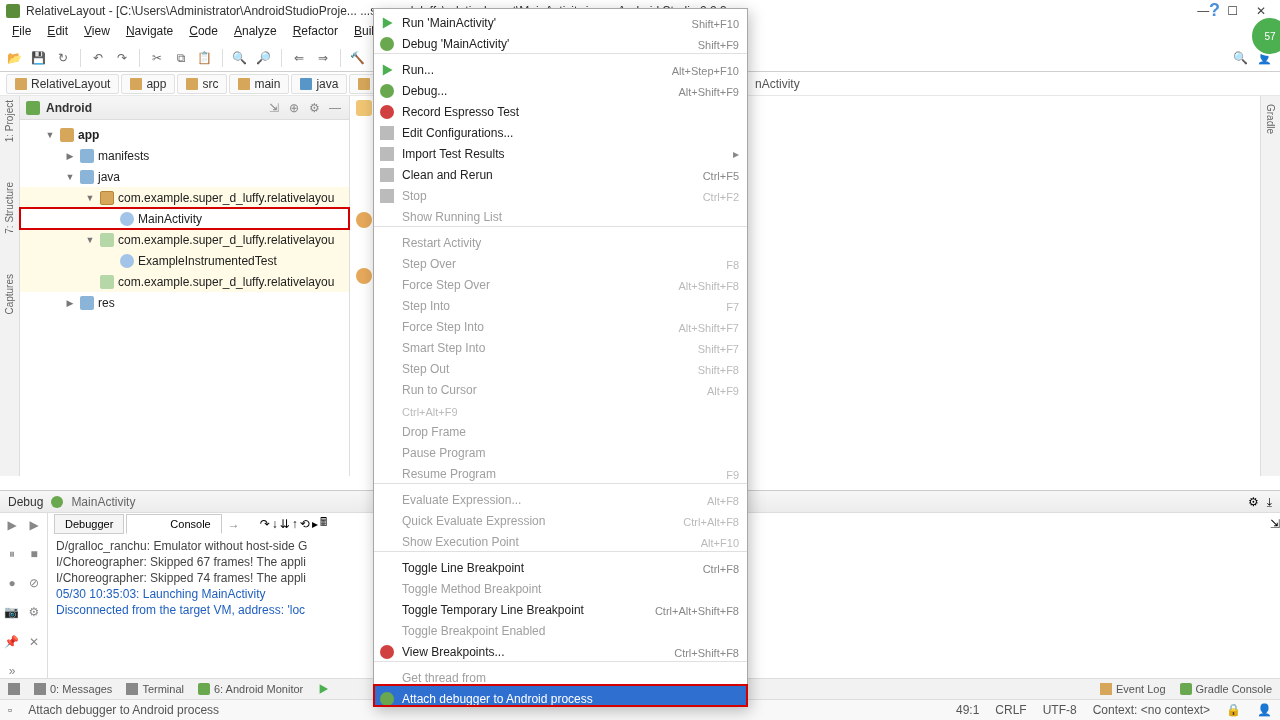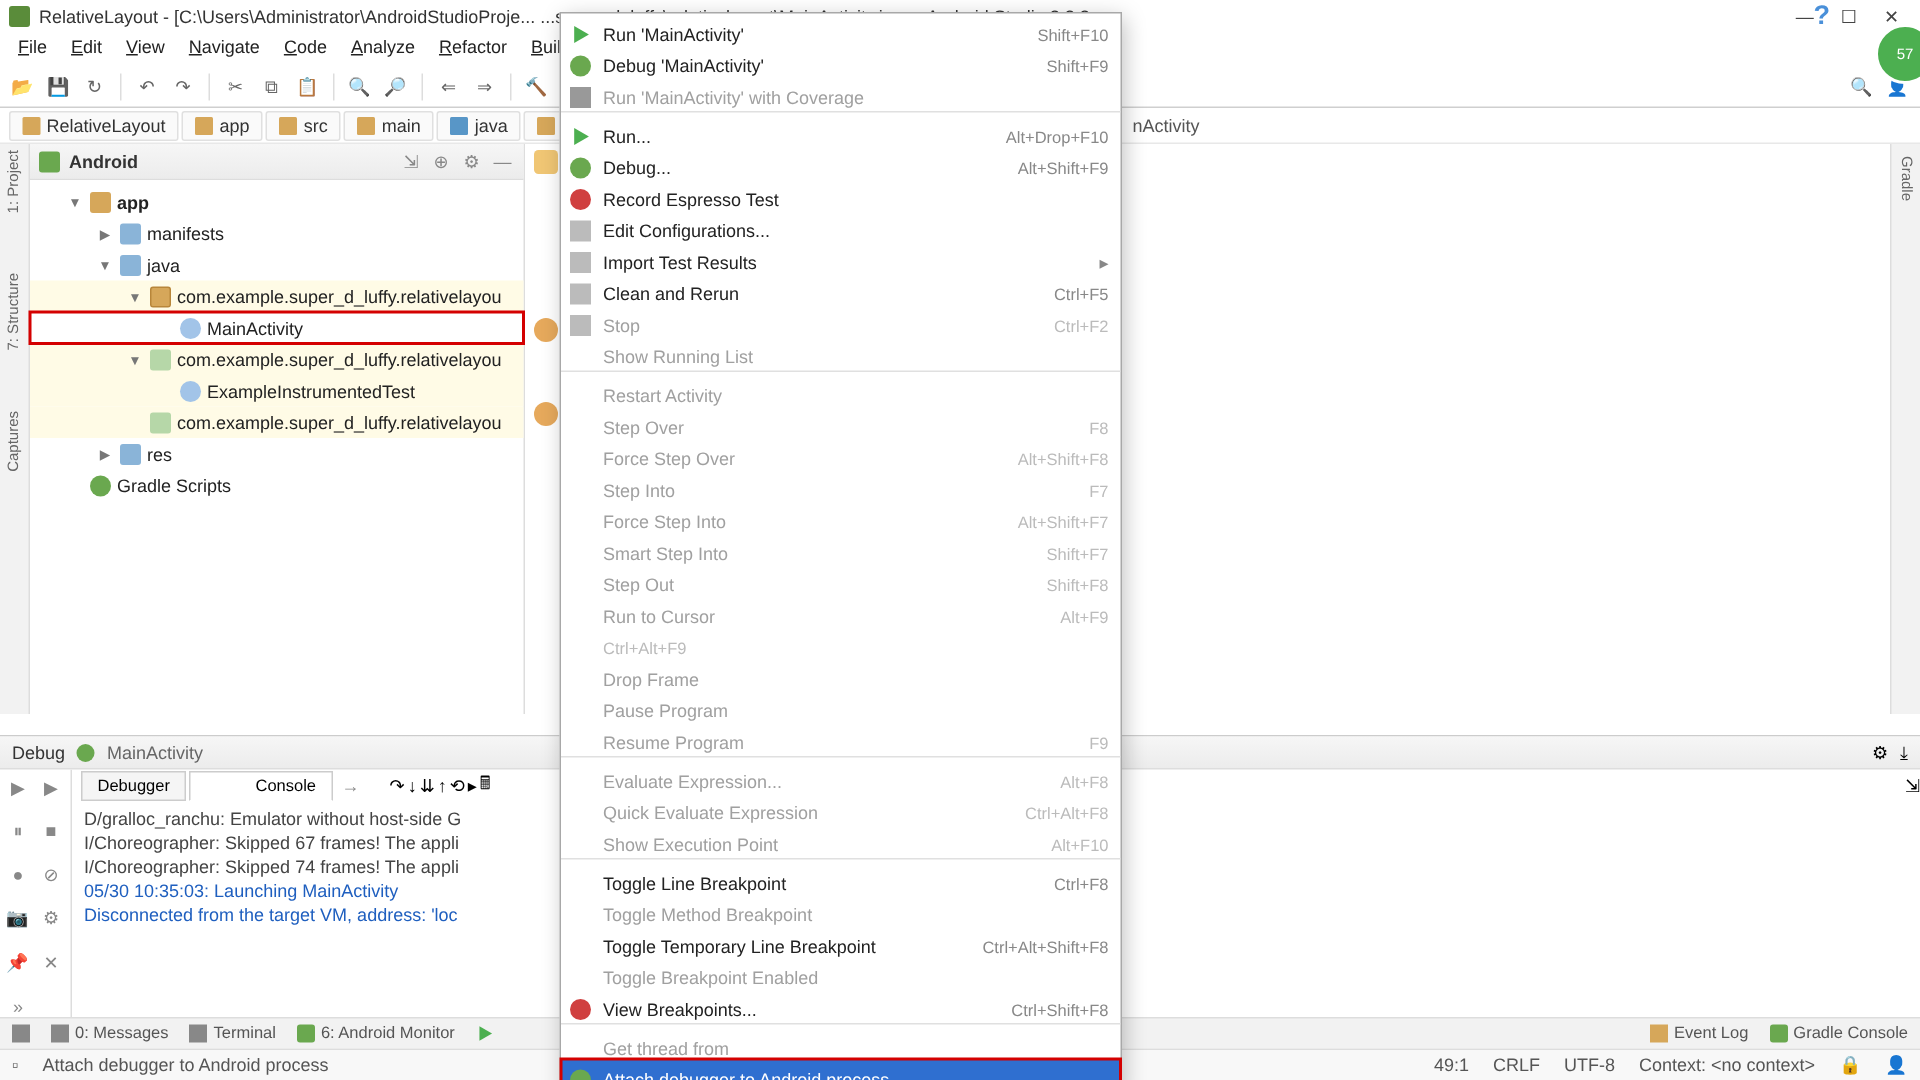--- a/index.html
+++ b/index.html
@@ -237,26 +237,20 @@
           <span class="twist"></span>
           <span class="ficon pkg-test"></span>
           <span class="tlabel">com.example.super_d_luffy.relativelayou</span>
         </div>
         <div class="trow">
           <span class="indent" style="width:44px"></span>
           <span class="twist">▶</span>
           <span class="ficon folderb"></span>
           <span class="tlabel">res</span>
         </div>
-        <div class="trow">
-          <span class="indent" style="width:24px"></span>
-          <span class="twist"></span>
-          <span class="ficon gradle"></span>
-          <span class="tlabel">Gradle Scripts</span>
-        </div>
       </div>
   </div>
   <div class="editor">
     <div class="gutter">
       <div class="gm refresh"></div>
       <div class="gm g1"></div>
       <div class="gm g2"></div>
     </div>
   </div>
   <div class="rightrail">
@@ -268,29 +262,25 @@
     <div class="rmr">
       <span class="ricon play"></span>
       <span class="rlabel">Run 'MainActivity'</span>
       <span class="rsc">Shift+F10</span>
     </div>
     <div class="rmr">
       <span class="ricon bug"></span>
       <span class="rlabel">Debug 'MainActivity'</span>
       <span class="rsc">Shift+F9</span>
     </div>
-    <div class="rmr dis">
-      <span class="ricon cov"></span>
-      <span class="rlabel">Run 'MainActivity' with Coverage</span>
-    </div>
     <div class="sep"></div>
     <div class="rmr">
       <span class="ricon play"></span>
       <span class="rlabel">Run...</span>
-      <span class="rsc">Alt+Drop+F10</span>
+      <span class="rsc">Alt+Step+F10</span>
     </div>
     <div class="rmr">
       <span class="ricon bug"></span>
       <span class="rlabel">Debug...</span>
       <span class="rsc">Alt+Shift+F9</span>
     </div>
     <div class="rmr">
       <span class="ricon rec"></span>
       <span class="rlabel">Record Espresso Test</span>
     </div>

